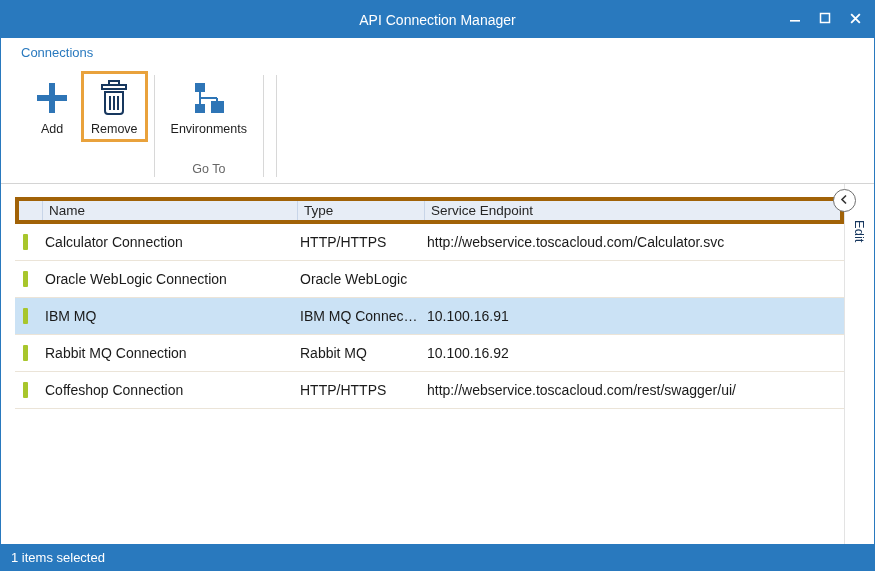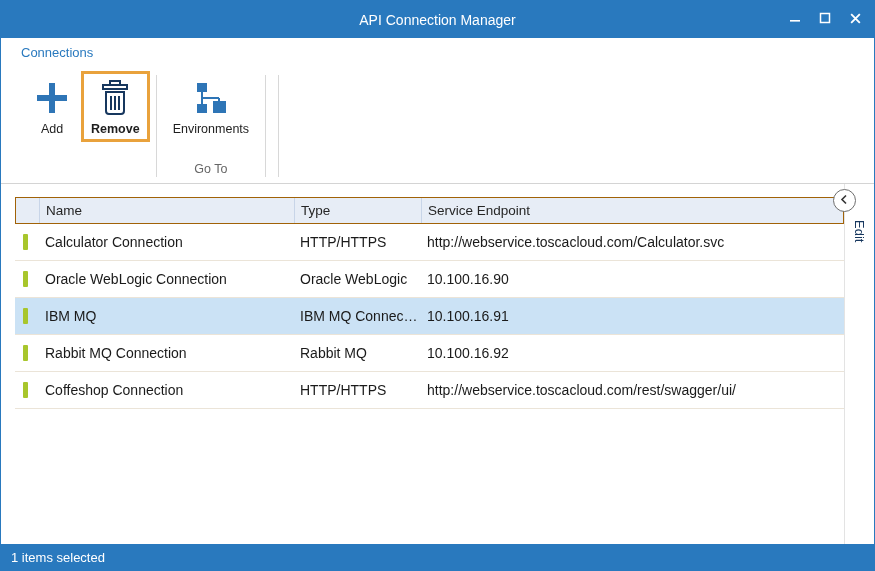--- a/index.html
+++ b/index.html
@@ -19,28 +19,28 @@
   
   .ribbon { flex:0 0 117px; display:flex; align-items:stretch; padding:4px 8px 0 22px; border-bottom:1px solid #D4D4D4; background:#fff; }
   .rgroup { display:flex; flex-direction:column; justify-content:space-between; }
   .rbuttons { display:flex; align-items:flex-start; }
   .rlabel { text-align:center; color:#666; font-size:12.5px; padding:4px 4px 7px; }
   .rsep { width:1px; background:#D8D8D8; margin:4px 6px 6px; }
   .rbtn { display:flex; flex-direction:column; align-items:center; padding:6px 10px 4px; cursor:pointer; }
   .rbtn .icon { height:42px; display:flex; align-items:center; justify-content:center; }
   .rbtn .blabel { font-size:12.5px; color:#1E1E1E; text-align:center; line-height:1.25; margin-top:3px; max-width:62px; }
   .rbtn.wide .blabel { max-width:92px; }
-  .highlight { border:3px solid #E9A23C;font-weight:bold; }
+  .highlight { border:3px solid #E9A23C; }
   .highlight .rbtn { padding:3px 7px 1px; }
 
   
   .content { flex:1 1 auto; display:flex; overflow:hidden; background:#fff; }
   .table-area { flex:1; padding:13px 0 0 14px; overflow:hidden; }
   .thead, .trow { display:grid; grid-template-columns:24px 255px 127px 1fr; align-items:center; }
-  .thead { background:#E7EDF6; border:1px solid #a16207; height:27px; }
+  .thead { background:#E7EDF6; border:4px solid #a16207; height:27px; }
   .hcell { font-size:13.5px; color:#262626; padding-left:6px; height:100%; display:flex; align-items:center; border-right:1px solid #C8D5E8; cursor:pointer; }
   .hcell:last-child { border-right:none; }
   .trow { height:37px; border-bottom:1px solid #EBE4D8; font-size:14px; color:#1A1A1A; cursor:pointer; background:#fff; }
   .trow.selected { background:#CBE2F5; }
   .indicator { width:5px; height:16px; background:#A8C62C; margin-left:8px; border-radius:1px; }
   .cell { padding-left:6px; white-space:nowrap; overflow:hidden; text-overflow:ellipsis; }
 
   
   .side-panel { flex:0 0 30px; border-left:1px solid #E3E3E3; position:relative; background:#fff; }
   .expand-btn { position:absolute; top:5px; left:-12px; width:23px; height:23px; border-radius:50%; background:#fff; border:1px solid #6E6E6E; display:flex; align-items:center; justify-content:center; cursor:pointer; padding:0; }
@@ -159,21 +159,20 @@
     <div class="cell">HTTP/HTTPS</div>
     <div class="cell">http://webservice.toscacloud.com/Calculator.svc</div>
   </div>
 
   <div class="trow">
     <div>
               <div class="indicator"></div>
             </div>
     <div class="cell">Oracle WebLogic Connection</div>
     <div class="cell">Oracle WebLogic</div>
-    <div class="cell">10.100.16.90</div>
   </div>
 
   <div class="trow selected">
     <div>
               <div class="indicator"></div>
             </div>
     <div class="cell">IBM MQ</div>
     <div class="cell">IBM MQ Connection</div>
     <div class="cell">10.100.16.91</div>
   </div>

